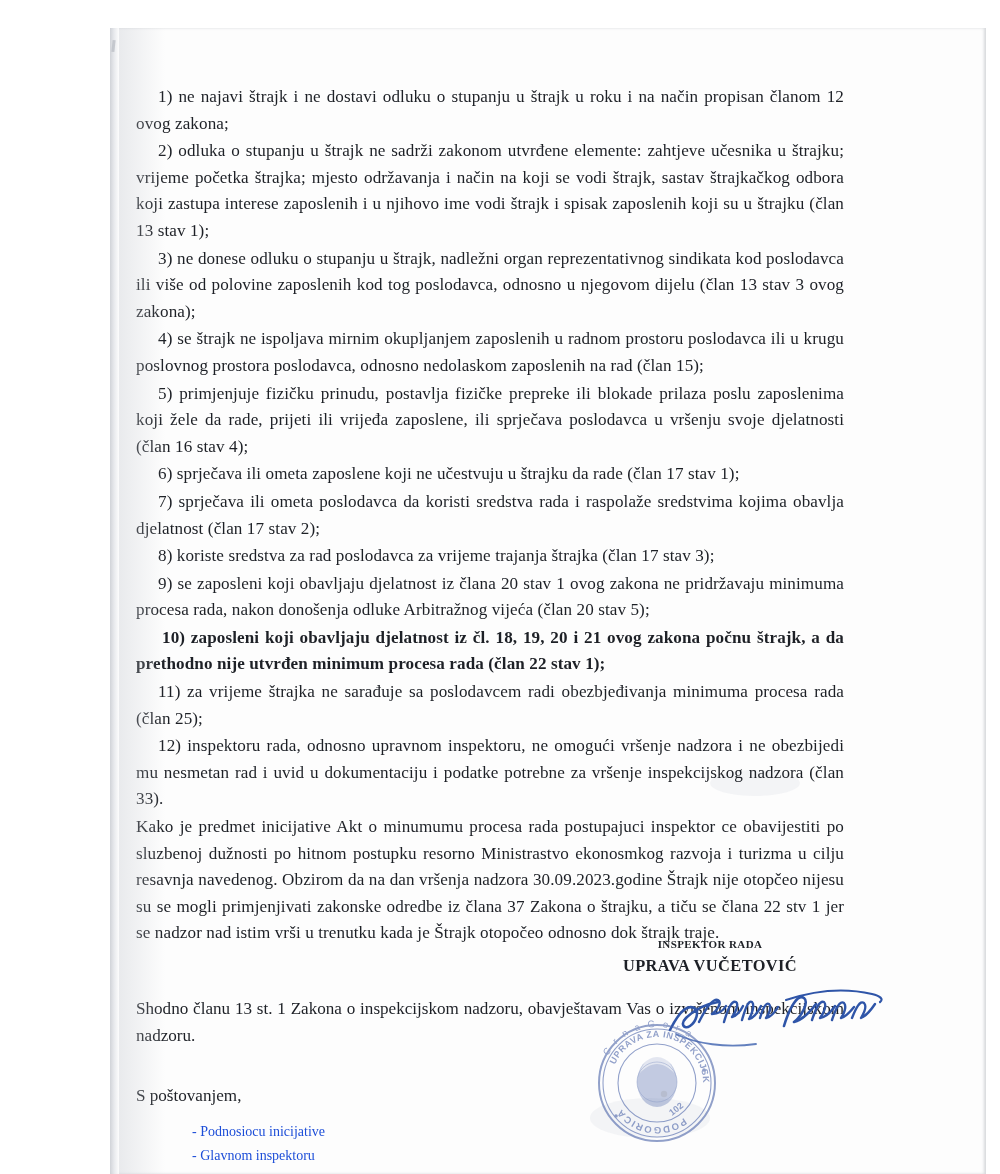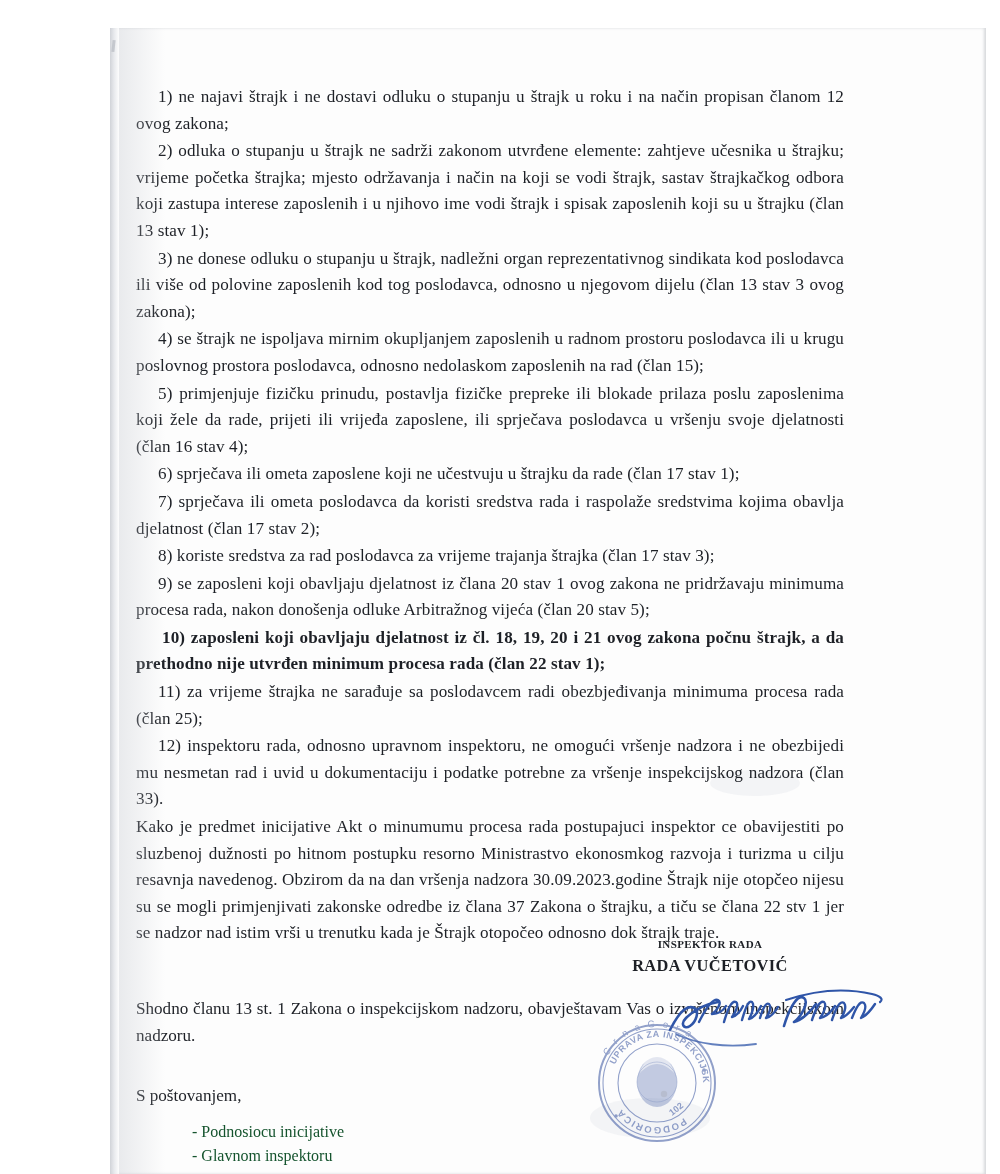--- a/index.html
+++ b/index.html
@@ -149,23 +149,23 @@
     left: 80px;
     top: 1092px;
     width: 420px;
   }
   .delivery-head {
     font-size: 16.4px;
     line-height: 24px;
     color: #2a2d33;
   }
   .delivery-item {
-    font-size: 16px;
+    font-size: 14px;
     line-height: 24px;
-    color: #14532d;
+    color: #1d4ed8;
     padding-left: 2px;
   }
 
   
   .smudge {
     position: absolute;
     border-radius: 50%;
     background: #eceef1;
     opacity: .6;
     pointer-events: none;
@@ -202,21 +202,21 @@
 
       <p class="closing">Shodno članu 13 st. 1 Zakona o inspekcijskom nadzoru, obavještavam Vas o izvršenom inspekcijskom nadzoru.</p>
 
       <div class="gap-md"></div>
 
       <p class="regards">S poštovanjem,</p>
     </div>
 
     <div id="signature-block">
       <div class="sig-title">INSPEKTOR RADA</div>
-      <div class="sig-name">RADA  VUČETOVIĆ</div>
+      <div class="sig-name">UPRAVA  VUČETOVIĆ</div>
     </div>
 
     <svg id="handwritten-signature" viewBox="0 0 230 84">
       <g fill="none" stroke="#2f55a8" stroke-linecap="round" stroke-linejoin="round">
         <path d="M4,56 C12,40 20,30 28,34 C34,37 30,48 24,52 C18,56 14,50 20,44 C28,36 40,30 52,28" stroke-width="2.6"></path>
         <path d="M33,48 C40,34 47,24 52,26 C56,28 52,36 46,40 C52,40 57,37 60,32" stroke-width="2.4"></path>
         <path d="M58,48 C62,34 66,26 70,28 C73,30 70,38 66,43 C70,42 74,38 77,32" stroke-width="2.4"></path>
         <path d="M76,46 C80,32 83,26 86,28 C89,31 86,40 83,45 C88,44 92,38 95,32" stroke-width="2.4"></path>
         <path d="M94,44 C97,34 100,28 103,30 C106,33 103,40 100,44 C105,43 109,38 112,33" stroke-width="2.4"></path>
         <path d="M118,52 C124,32 132,20 138,24 C143,28 136,42 128,48 C136,46 144,38 150,30" stroke-width="2.6"></path>

